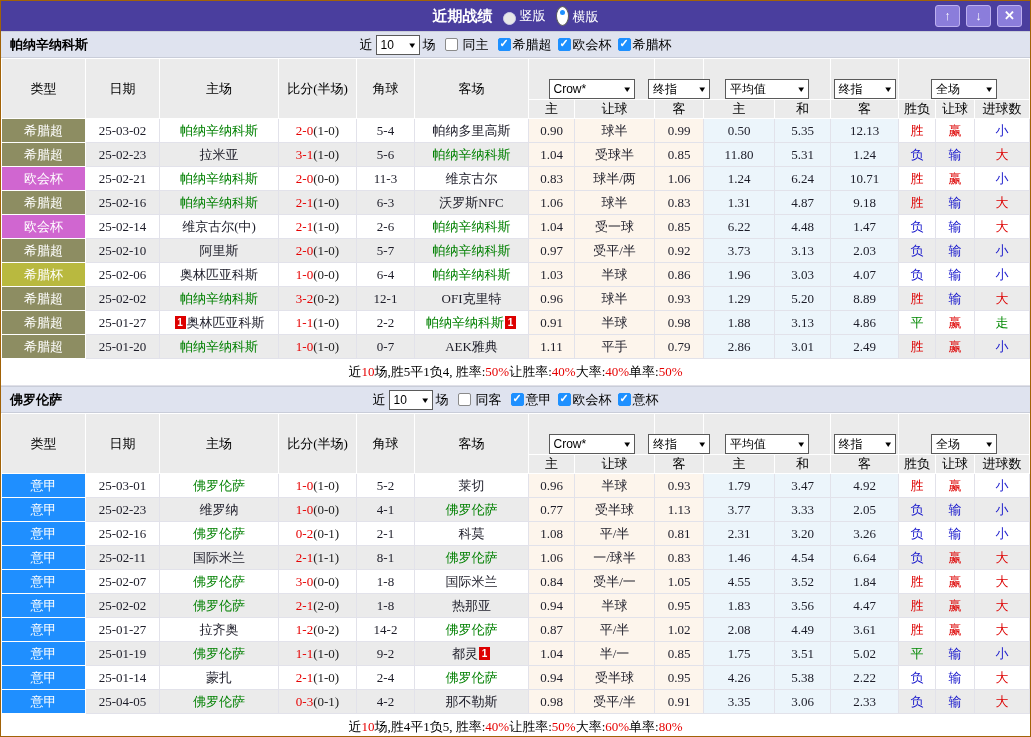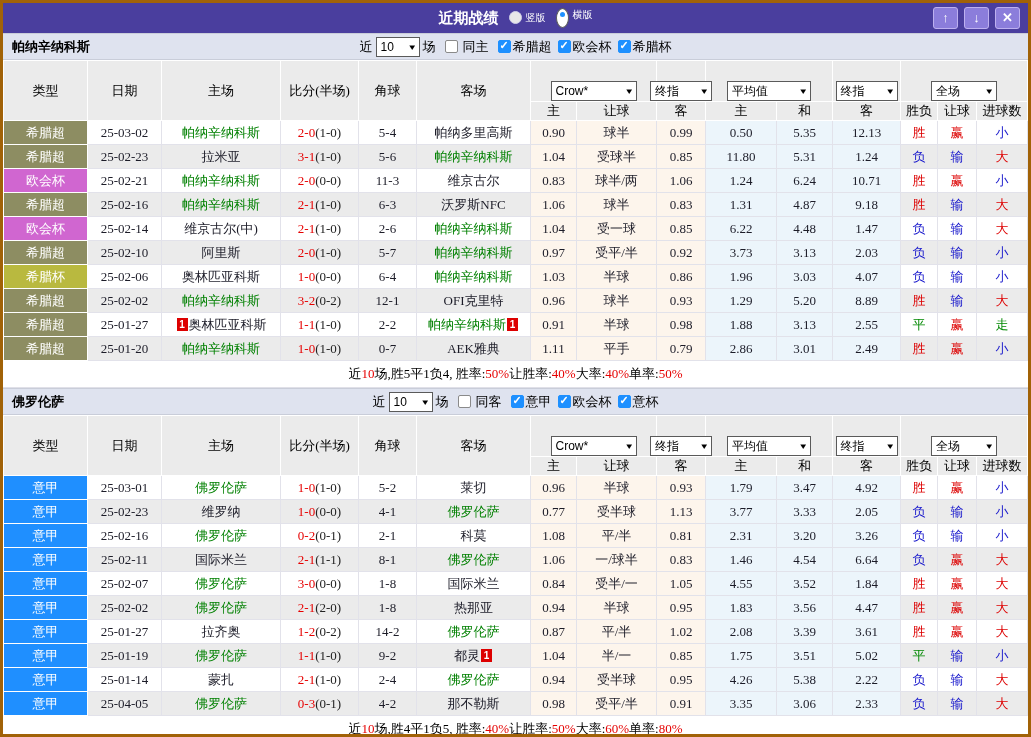--- a/index.html
+++ b/index.html
@@ -1,23 +1,23 @@
 <!DOCTYPE html>
 <html><head>
 <meta charset="utf-8">
 <style>
   * { box-sizing: border-box; margin: 0; padding: 0; }
   body { background:#fff; font-family:"Liberation Serif","DejaVu Serif",serif; }
-  .window { width:1031px; height:737px; border:3px solid #a16207; background:#fff; overflow:hidden; }
+  .window { width:1031px; height:737px; border:1px solid #a16207; background:#fff; overflow:hidden; }
 
   
   .titlebar { height:30px; background:#4a3e9e; display:flex; align-items:center; position:relative; color:#fff; }
   .title-group { position:absolute; left:0; right:0; display:flex; justify-content:center; align-items:center; gap:10px; font-family:"Liberation Sans",sans-serif; }
   .title-text { font-weight:bold; font-size:15px; }
-  .radio-item { display:inline-flex; align-items:flex-start; gap:4px; font-size:10px; cursor:default; }
+  .radio-item { display:inline-flex; align-items:flex-end; gap:4px; font-size:13px; cursor:default; }
   .radio { width:13px; height:13px; border-radius:50%; background:#e8e8e8; border:1px solid #cfcfe8; display:inline-block; position:relative; }
   .radio.sel { background:#fff; }
   .radio.sel::after { content:""; position:absolute; left:3px; top:3px; width:5px; height:5px; border-radius:50%; background:#1e90ff; }
   .win-btns { margin-left:auto; display:flex; gap:6px; margin-right:8px; position:relative; z-index:2; }
   .win-btn { width:25px; height:22px; background:#8b7ddb; border:1px solid #bdb0f0; border-radius:3px; color:#fff; font-weight:bold; font-size:13px; line-height:20px; text-align:center; font-family:"Liberation Sans",sans-serif; cursor:pointer; }
 
   
   .section-bar { height:27px; background:#dfe3ef; border-top:1px solid #c9cdd9; border-bottom:1px solid #c9cdd9; display:flex; align-items:center; position:relative; }
   .team-name { position:absolute; left:9px; font-weight:bold; font-size:13px; color:#000; }
   .filters { margin:0 auto; display:flex; align-items:center; gap:3px; font-size:13px; color:#000; }
@@ -326,21 +326,21 @@
               <td>25-01-27</td>
               <td><span class="card">1</span><span class="">奥林匹亚科斯</span></td>
               <td><span class="ft">1-1</span><span class="ht">(1-0)</span></td>
               <td>2-2</td>
               <td><span class="tg">帕纳辛纳科斯</span><span class="card">1</span></td>
               <td class="hc">0.91</td>
               <td class="hc">半球</td>
               <td class="hc">0.98</td>
               <td class="eu">1.88</td>
               <td class="eu">3.13</td>
-              <td class="eu">2.55</td>
+              <td class="eu">4.86</td>
               <td class="c-green">平</td>
               <td class="c-red">赢</td>
               <td class="c-green">走</td>
             </tr>
             <tr class="even">
               <td class="c-type" style="background:#8d8d62">希腊超</td>
               <td>25-01-20</td>
               <td><span class="tg">帕纳辛纳科斯</span></td>
               <td><span class="ft">1-0</span><span class="ht">(1-0)</span></td>
               <td>0-7</td>
@@ -585,21 +585,21 @@
               <td class="c-type" style="background:#1f8fff">意甲</td>
               <td>25-01-27</td>
               <td><span class="">拉齐奥</span></td>
               <td><span class="ft">1-2</span><span class="ht">(0-2)</span></td>
               <td>14-2</td>
               <td><span class="tg">佛罗伦萨</span></td>
               <td class="hc">0.87</td>
               <td class="hc">平/半</td>
               <td class="hc">1.02</td>
               <td class="eu">2.08</td>
-              <td class="eu">3.39</td>
+              <td class="eu">4.49</td>
               <td class="eu">3.61</td>
               <td class="c-red">胜</td>
               <td class="c-red">赢</td>
               <td class="c-red">大</td>
             </tr>
             <tr class="even">
               <td class="c-type" style="background:#1f8fff">意甲</td>
               <td>25-01-19</td>
               <td><span class="tg">佛罗伦萨</span></td>
               <td><span class="ft">1-1</span><span class="ht">(1-0)</span></td>

